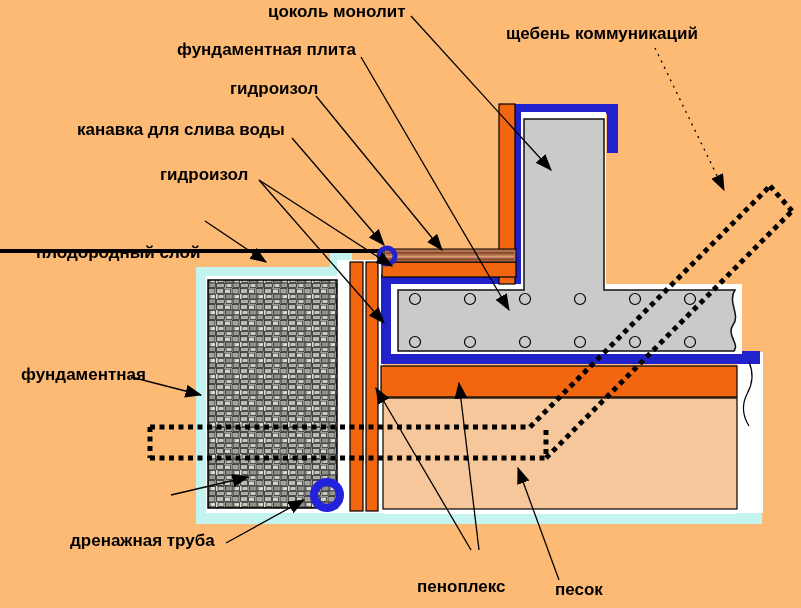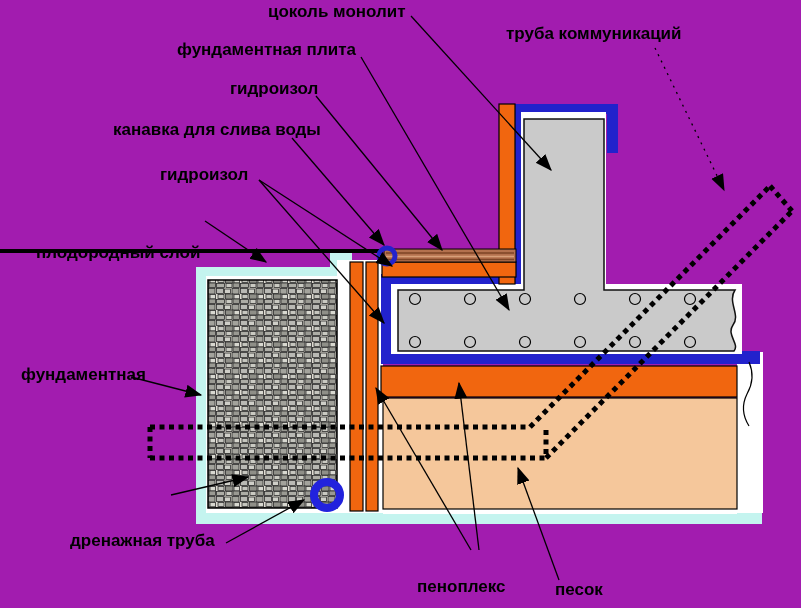--- a/index.html
+++ b/index.html
@@ -1,30 +1,30 @@
 <!DOCTYPE html>
 <html><head>
 <meta charset="utf-8">
 <style>
   html,body{margin:0;padding:0;background:#888;}
   #stage{
     position:relative;width:801px;height:608px;overflow:hidden;
-    background:#a21caf;
+    background:#fdba74;
     font-family:"Liberation Sans","DejaVu Sans",sans-serif;
   }
   #diagram-svg{position:absolute;left:0;top:0;}
   .lbl{
     position:absolute;white-space:nowrap;color:#000;
     font-weight:bold;font-size:17px;line-height:17px;
   }
   .lbl-truba{left:506px;top:25px;}
   .lbl-cokol{left:268px;top:3px;}
   .lbl-plita{left:177px;top:41px;}
   .lbl-otmostka{left:230px;top:80px;}
-  .lbl-kanavka{left:77px;top:121px;margin-left:36px;}
+  .lbl-kanavka{left:77px;top:121px;}
   .lbl-gidroizol{left:160px;top:166px;text-align:right;}
   .lbl-plodorodny{left:36px;top:208px;margin-top:36px;}
   .lbl-geotextil{left:21px;top:366px;}
   .lbl-shcheben{left:5px;top:488px;}
   .lbl-drenazh{left:70px;top:532px;}
   .lbl-penoplex{left:417px;top:578px;}
   .lbl-pesok{left:555px;top:581px;}
 </style>
 </head>
 <body>
@@ -157,15 +157,15 @@
   <div class="lbl lbl-cokol">цоколь монолит</div>
   <div class="lbl lbl-plita">фундаментная плита</div>
   <div class="lbl lbl-otmostka">гидроизол</div>
   <div class="lbl lbl-kanavka">канавка для слива воды</div>
   <div class="lbl lbl-gidroizol">гидроизол</div>
   <div class="lbl lbl-plodorodny">плодородный слой</div>
   <div class="lbl lbl-geotextil">фундаментная</div>
   <div class="lbl lbl-drenazh">дренажная труба</div>
   <div class="lbl lbl-penoplex">пеноплекс</div>
   <div class="lbl lbl-pesok">песок</div>
-  <div class="lbl lbl-truba">труба коммуникаций</div>
+  <div class="lbl lbl-truba">щебень коммуникаций</div>
 
 </div>
 
 </body></html>

